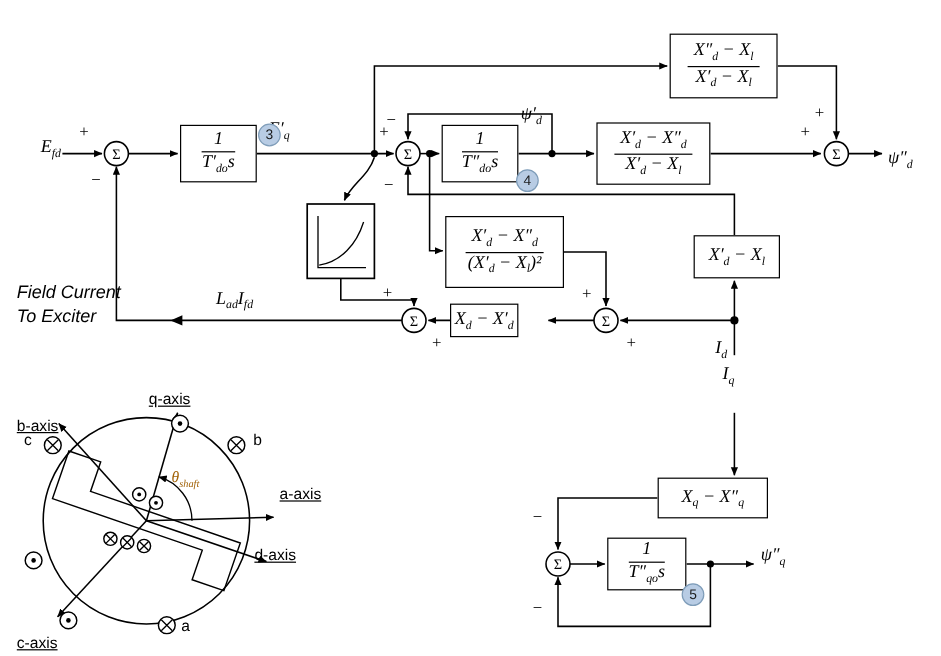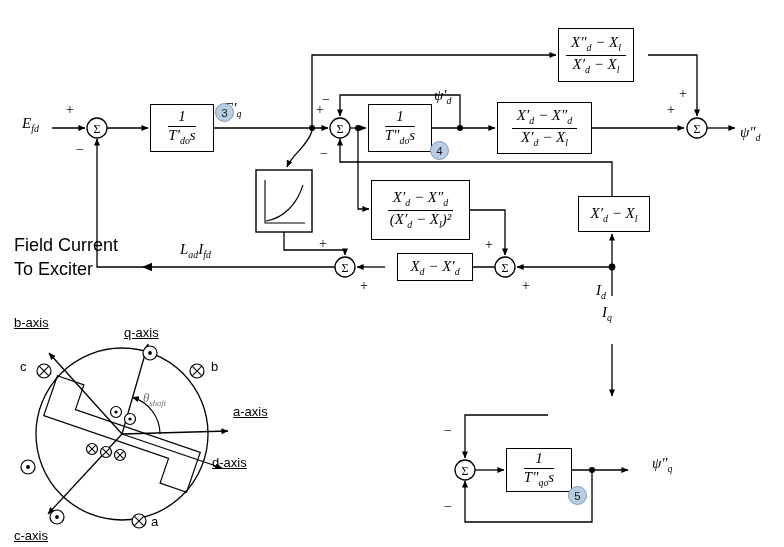--- a/index.html
+++ b/index.html
@@ -12,26 +12,26 @@
            display:flex; align-items:center; justify-content:center;
            font-style:italic; font-size:15px; color:#000; }
   .frac { text-align:center; line-height:1.05; }
   .frac .num { padding:0 5px 1px 5px; border-bottom:1.2px solid #000; }
   .frac .den { padding-top:1px; }
   sub { font-size:0.66em; }
 
   
   .mlabel { position:absolute; font-style:italic; font-size:15px; color:#000; white-space:nowrap; }
   .tlabel { position:absolute; font-family:"Liberation Sans","DejaVu Sans",sans-serif;
-            font-size:18px; color:#000; line-height:1.32; }
+            font-size:15px; color:#000; line-height:1.32;font-style:italic; }
   .axlabel { position:absolute; font-family:"Liberation Sans","DejaVu Sans",sans-serif;
              font-size:13px; color:#000; text-decoration:underline; white-space:nowrap; }
   .glabel { position:absolute; font-family:"Liberation Sans","DejaVu Sans",sans-serif;
             font-size:13px; color:#000; }
-  .theta { position:absolute; font-style:italic; font-size:13px; color:#737373; }
+  .theta { position:absolute; font-style:italic; font-size:13px; color:#a16207; }
 
   
   .badge { position:absolute; width:19px; height:19px; border-radius:50%;
            background:#b8cce4; border:1px solid #7f9db9; box-sizing:border-box;
            display:flex; align-items:center; justify-content:center;
            font-family:"Liberation Sans","DejaVu Sans",sans-serif; font-size:11.5px; color:#1a1a1a; }
 
   
   .wire  { stroke:#000; stroke-width:1.3; fill:none; }
   .thin  { stroke:#000; stroke-width:1.1; fill:none; }
@@ -219,62 +219,65 @@
     </div>
   </div>
 
   <div class="block" style="left:497px;top:102px;width:95px;height:52px">
     <div class="frac">
       <div class="num">X′<sub>d</sub> − X″<sub>d</sub></div>
       <div class="den">X′<sub>d</sub> − X<sub>l</sub></div>
     </div>
   </div>
 
-  <div class="block" style="left:558px;top:28px;width:76px;height:54px">
+  <div class="block" style="left:558px;top:28px;width:90px;height:54px">
     <div class="frac">
       <div class="num">X″<sub>d</sub> − X<sub>l</sub></div>
       <div class="den">X′<sub>d</sub> − X<sub>l</sub></div>
     </div>
   </div>
 
   <div class="block" style="left:371px;top:180px;width:99px;height:60px">
     <div class="frac">
       <div class="num">X′<sub>d</sub> − X″<sub>d</sub></div>
       <div class="den">(X′<sub>d</sub> − X<sub>l</sub>)²</div>
     </div>
   </div>
 
   <div class="block" style="left:578px;top:196px;width:72px;height:36px">
     <span>X′<sub>d</sub> − X<sub>l</sub></span>
   </div>
 
-  <div class="block" style="left:397px;top:253px;width:76px;height:28px">
+  <div class="block" style="left:375px;top:253px;width:57px;height:28px">
     <span>X<sub>d</sub> − X′<sub>d</sub></span>
   </div>
 
+  <div class="block" style="left:548px;top:398px;width:92px;height:34px">
+    <span>X<sub>q</sub> − X″<sub>q</sub></span>
+  </div>
 
   <div class="block" style="left:506px;top:448px;width:66px;height:44px">
     <div class="frac">
       <div class="num">1</div>
       <div class="den">T″<sub>qo</sub>s</div>
     </div>
   </div>
 
-  <div class="mlabel" style="left:22px;top:115px">E<sub>fd</sub></div>
+  <div class="mlabel" style="left:34px;top:115px">E<sub>fd</sub></div>
   <div class="mlabel" style="left:224px;top:100px">E′<sub>q</sub></div>
   <div class="mlabel" style="left:434px;top:87px">ψ′<sub>d</sub></div>
   <div class="mlabel" style="left:740px;top:124px">ψ″<sub>d</sub></div>
   <div class="mlabel" style="left:180px;top:241px">L<sub>ad</sub>I<sub>fd</sub></div>
   <div class="mlabel" style="left:596px;top:282px">I<sub>d</sub></div>
   <div class="mlabel" style="left:602px;top:304px">I<sub>q</sub></div>
-  <div class="mlabel" style="left:652px;top:455px">ψ″<sub>q</sub></div>
+  <div class="mlabel" style="left:634px;top:455px">ψ″<sub>q</sub></div>
   <div class="tlabel" style="left:14px;top:234px;width:112px">Field Current<br>To Exciter</div>
 
   <div class="axlabel" style="left:124px;top:325px">q-axis</div>
-  <div class="axlabel" style="left:14px;top:315px">b-axis</div>
+  <div class="axlabel" style="left:14px;top:347px">b-axis</div>
   <div class="axlabel" style="left:233px;top:404px">a-axis</div>
   <div class="axlabel" style="left:212px;top:455px">d-axis</div>
   <div class="axlabel" style="left:14px;top:528px">c-axis</div>
   <div class="theta" style="left:143px;top:390px">θ<sub>shaft</sub></div>
   <div class="glabel" style="left:20px;top:359px">c</div>
   <div class="glabel" style="left:211px;top:359px">b</div>
   <div class="glabel" style="left:151px;top:514px">a</div>
 
   <div class="badge" style="left: 215px; top: 103px; background: rgb(184, 204, 228); border-color: rgb(127, 157, 185);">
     <span>3</span>

